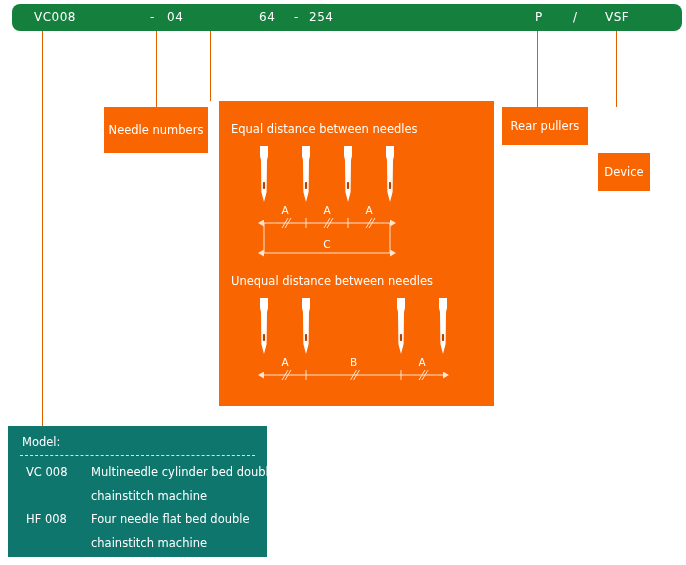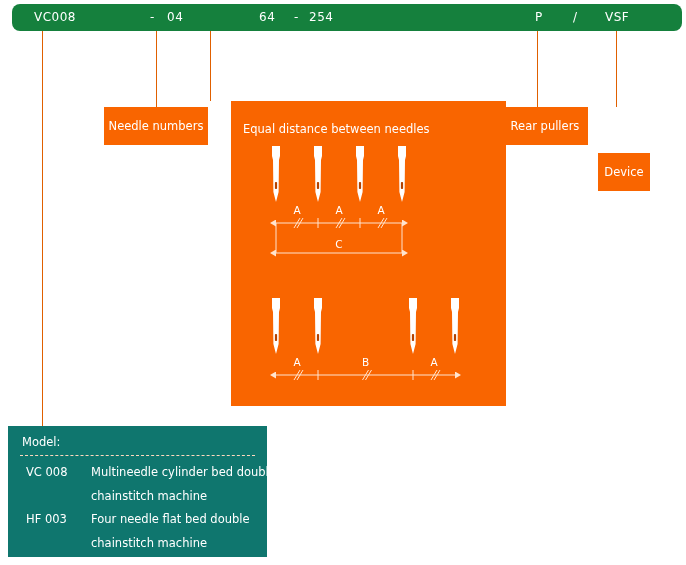--- a/index.html
+++ b/index.html
@@ -38,27 +38,27 @@
   #leader-panel   {left:210px;top:31px;height:70px;}
   #leader-puller  {left:537px;top:31px;height:76px;}
   #leader-device  {left:616px;top:31px;height:76px;}
 
   
   .callout{
     position:absolute;background:#f96500;
     display:flex;align-items:center;justify-content:center;
     color:#ffffff;font-size:11.5px;white-space:nowrap;
   }
-  #box-needle-numbers{left:104px;top:107px;width:104px;height:38px;}
+  #box-needle-numbers{left:104px;top:107px;width:104px;height:46px;}
   #box-rear-pullers  {left:502px;top:107px;width:86px;height:38px;text-align:center;}
   #box-device        {left:598px;top:107px;width:52px;height:38px;margin-top:46px;}
 
   
   #needle-panel{
-    position:absolute;left:231px;top:101px;width:275px;height:305px;
+    position:absolute;left:219px;top:101px;width:275px;height:305px;
     background:#f96500;
   }
   .panel-heading{
     position:absolute;left:12px;color:#ffffff;font-size:11.5px;white-space:nowrap;
   }
   #heading-equal  {top:21px;}
   #heading-unequal{top:173px;}
 
   .diagram{position:absolute;left:0;top:0;width:275px;height:305px;}
   .diagram svg{display:block;}
@@ -115,20 +115,21 @@
 <div class="callout" id="box-rear-pullers">
   <span>Rear pullers</span>
 </div>
 <div class="callout" id="box-device">
   <span>Device</span>
 </div>
 
 <div id="needle-panel">
 
   <div class="panel-heading" id="heading-equal">Equal distance between needles</div>
+  <div class="panel-heading" id="heading-unequal">Unequal distance between needles</div>
 
   <div class="diagram">
     <svg width="275" height="305" viewBox="0 0 275 305" xmlns="http://www.w3.org/2000/svg">
       <defs>
 
         <g id="needle">
           <path d="M -4.0 0
                    L  4.0 0
                    L  4.0 10
                    L  3.0 14
@@ -219,16 +220,16 @@
 </div>
 
 <div id="model-box">
   <div id="model-title">Model:</div>
   <div id="model-rule"></div>
 
   <div class="legend-code" id="code-vc">VC 008</div>
   <div class="legend-desc" id="desc-vc1">Multineedle cylinder bed double</div>
   <div class="legend-desc" id="desc-vc2">chainstitch machine</div>
 
-  <div class="legend-code" id="code-hf">HF 003</div>
+  <div class="legend-code" id="code-hf">HF 008</div>
   <div class="legend-desc" id="desc-hf1">Four needle flat bed double</div>
   <div class="legend-desc" id="desc-hf2">chainstitch machine</div>
 </div>
 
 </body></html>

